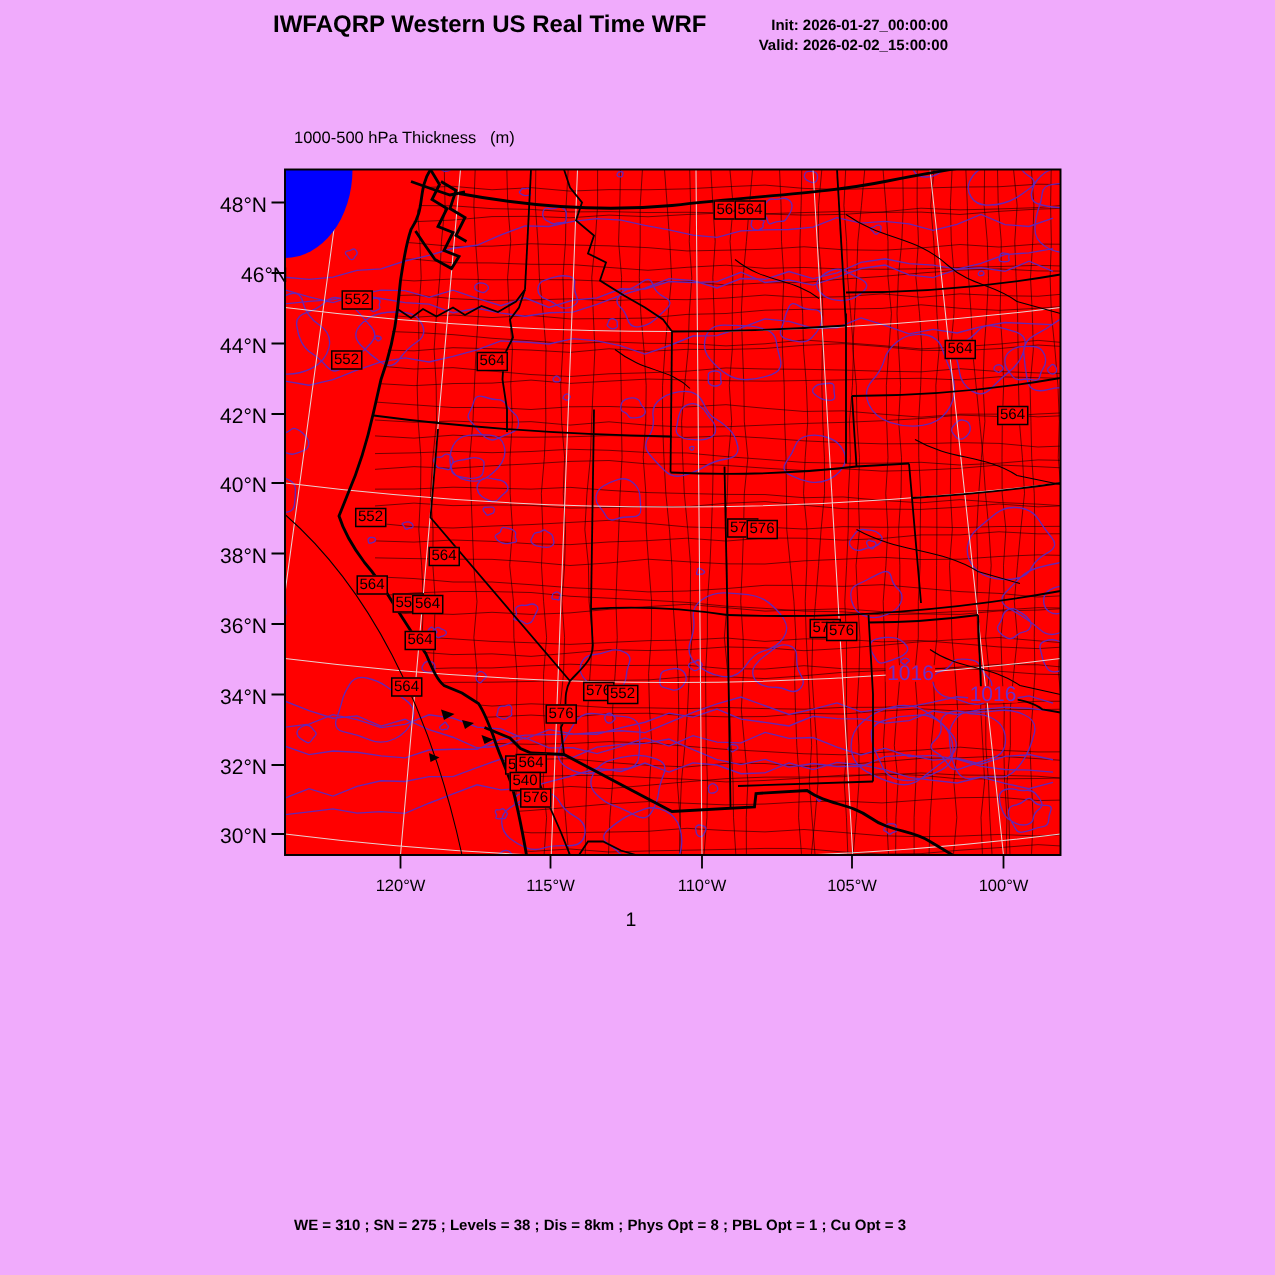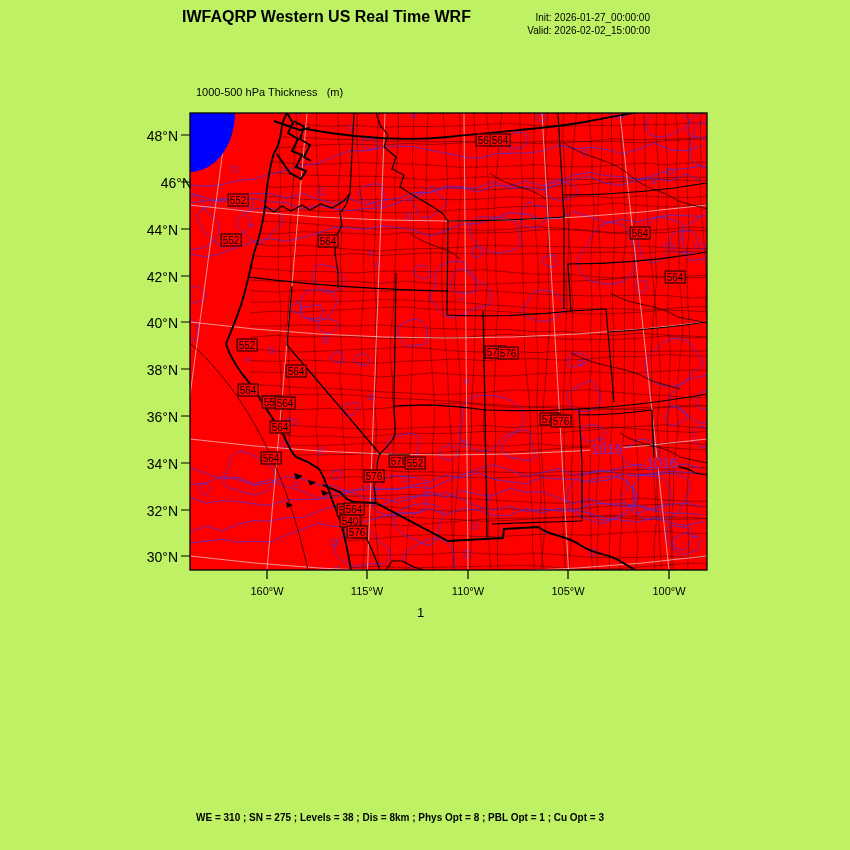--- a/index.html
+++ b/index.html
@@ -1,20 +1,20 @@
 <!DOCTYPE html>
 <html><head>
 <meta charset="utf-8">
 <style>
   html,body{margin:0;padding:0;background:#ffffff;}
-  #page{position:relative;width:850px;height:850px;background:#bef264;overflow:hidden;
+  #page{position:relative;width:850px;height:850px;background:#f0abfc;overflow:hidden;
         font-family:"Liberation Sans", sans-serif;color:#000;}
   .abs{position:absolute;}
   #title{left:182px;top:8px;font-size:16px;font-weight:bold;white-space:nowrap;}
-  #init-block{right:200px;top:11px;text-align:right;font-size:10px;font-weight:normal;line-height:13px;white-space:nowrap;}
+  #init-block{right:218px;top:11px;text-align:right;font-size:10px;font-weight:bold;line-height:13px;white-space:nowrap;}
   #legend{left:196px;top:64px;font-size:11px;line-height:11.6px;white-space:pre;}
   #map-svg{left:0;top:0;}
   .lat-label{position:absolute;width:44px;text-align:right;font-size:14px;white-space:nowrap;}
   .lon-label{position:absolute;width:56px;text-align:center;font-size:11px;white-space:nowrap;}
   .clabel{position:absolute;transform:translate(-50%,-50%);font-size:10px;line-height:11px;
           padding:0 1px;border:1px solid #000;background:#FF0000;color:#000;white-space:nowrap;}
   .clabel.slp{border:none;font-size:14px;}
   #caption-prefix{left:417px;top:605px;font-size:13px;white-space:nowrap;}
   #caption{left:432px;top:604px;font-size:13px;white-space:nowrap;}
   #footer{left:196px;top:811px;font-size:10px;font-weight:bold;line-height:13px;white-space:nowrap;}
@@ -140,21 +140,21 @@
       <div class="lat-label" style="left: 134px; top: 222px;">44°N</div>
       <div class="lat-label" style="left: 134px; top: 269px;">42°N</div>
       <div class="lat-label" style="left: 134px; top: 315px;">40°N</div>
       <div class="lat-label" style="left: 134px; top: 362px;">38°N</div>
       <div class="lat-label" style="left: 134px; top: 409px;">36°N</div>
       <div class="lat-label" style="left: 134px; top: 456px;">34°N</div>
       <div class="lat-label" style="left: 134px; top: 503px;">32°N</div>
       <div class="lat-label" style="left: 134px; top: 549px;">30°N</div>
     </div>
   <div id="lon-labels">
-      <div class="lon-label" style="left: 239px; top: 585px;">160°W</div>
+      <div class="lon-label" style="left: 239px; top: 585px;">120°W</div>
       <div class="lon-label" style="left: 339px; top: 585px;">115°W</div>
       <div class="lon-label" style="left: 440px; top: 585px;">110°W</div>
       <div class="lon-label" style="left: 540px; top: 585px;">105°W</div>
       <div class="lon-label" style="left: 641px; top: 585px;">100°W</div>
     </div>
   <div id="contour-labels">
       <div class="clabel" style="left: 486px; top: 140px;">564</div>
       <div class="clabel" style="left: 500px; top: 140px;">564</div>
       <div class="clabel" style="left: 238px; top: 200px;">552</div>
       <div class="clabel" style="left: 231px; top: 240px;">552</div>

